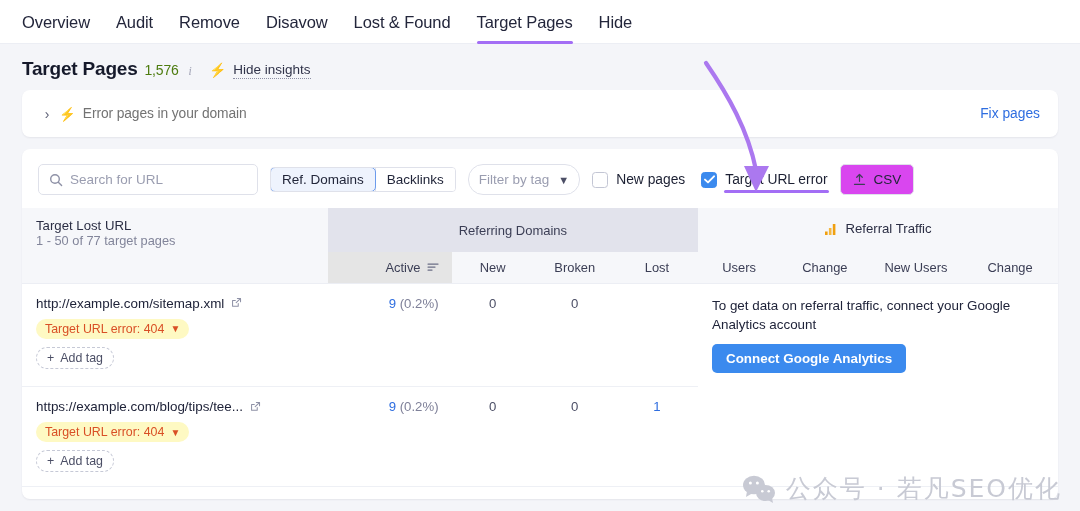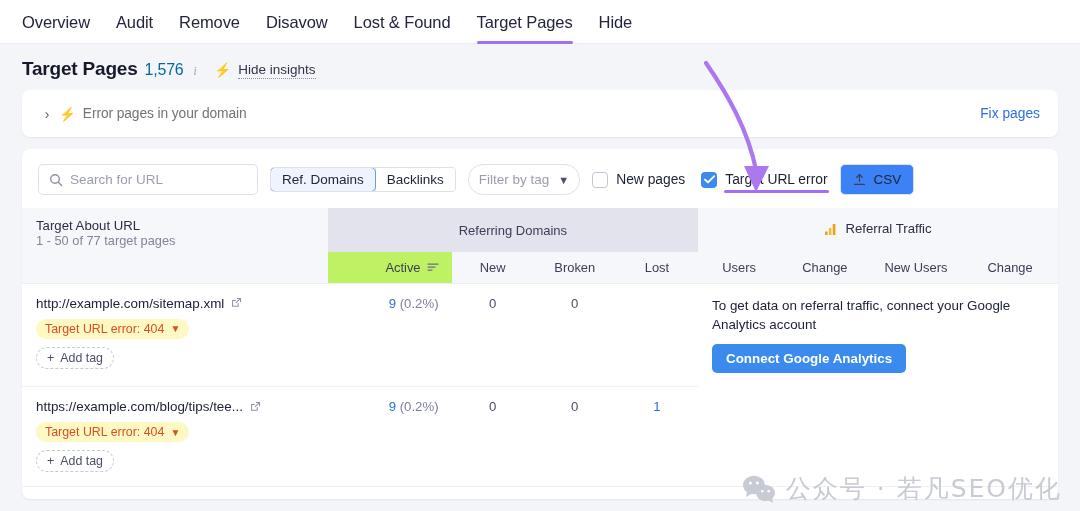--- a/index.html
+++ b/index.html
@@ -42,21 +42,21 @@
   }
 
   
   .titlerow {
     display: flex;
     align-items: baseline;
     padding: 14px 22px 10px 22px;
     gap: 7px;
   }
   .ptitle { font-size: 19px; font-weight: bold; color: #15192b; letter-spacing: -0.2px;}
-  .pcount { font-size: 16px; color: #0369a1; letter-spacing: -0.2px;}
+  .pcount { font-size: 14px; color: #4d7c0f; letter-spacing: -0.2px;}
   .infoic {
     font-size: 11.5px; color: #9fa1b4; font-style: italic;
     font-family: "Liberation Serif", serif; margin-left: 3px;
   }
   .insights {
     display: flex; align-items: center; gap: 6px;
     margin-left: 11px; cursor: pointer;
   }
   .bolt { color: #e8203a; font-size: 14px; line-height: 1; }
   .insights-label {
@@ -149,21 +149,21 @@
   }
   .chk-label { font-size: 13.8px; color: #1c2033; white-space: nowrap; }
   .chk-label.hl { position: relative; }
   .chk-label.hl::after {
     content: ""; position: absolute; left: -1px; right: -1px; bottom: -6px;
     height: 3.5px; background: #a36ef5; border-radius: 2px;
   }
 
   .csvbtn {
     height: 31px; border: 1px solid #dfe1ea; border-radius: 5px;
-    background: #3b82f6;
+    background: #d946ef;
     display: flex; align-items: center; gap: 8px; padding: 0 12px;
     font-size: 13.5px; color: #22263a; cursor: pointer;
   }
 
   
   .arrow-svg {
     position: absolute; left: 0; top: 0;
     width: 1080px; height: 511px; pointer-events: none; z-index: 40;
   }
 
@@ -188,21 +188,21 @@
 
   .sub-head td {
     background: #f6f7fa;
     font-size: 12.9px; color: #3b3e55;
     height: 31px;
     text-align: center;
     vertical-align: middle;
     padding: 0 8px;
     border-bottom: 1px solid #eceef4;
   }
-  .sub-head td.active-col { background: #bef264; text-align: right; padding-right: 13px; margin-left: 9px; }
+  .sub-head td.active-col { background: #e5e5e5; text-align: right; padding-right: 13px; margin-left: 9px; }
   .active-inner { display: inline-flex; align-items: center; gap: 6px; }
 
   tbody td {
     border-bottom: 1px solid #eef0f5;
     vertical-align: top;
     padding: 12px 8px 14px 8px;
     font-size: 13.2px; color: #4c4f66;
     text-align: center;
   }
   tbody td.c-url { text-align: left; padding-left: 14px; }
@@ -323,21 +323,21 @@
       <col style="width:79px">
       <col style="width:79px">
       <col style="width:79px">
       <col style="width:86px">
       <col style="width:89px">
       <col style="width:92px">
     </colgroup>
     <thead>
       <tr class="grp-head">
         <td class="grp-url">
-          <div class="urltitle">Target About URL</div>
+          <div class="urltitle">Target Lost URL</div>
           <div class="urlsub">1 - 50 of 77 target pages</div>
         </td>
         <td class="grp-ref" colspan="4">Referring Domains</td>
         <td class="grp-traffic" colspan="4">
           <div class="rt-head">
             <svg width="14" height="14" viewBox="0 0 14 14">
               <rect x="1" y="9.5" width="2.6" height="3.5" fill="#f0a010"></rect>
               <rect x="4.9" y="6" width="2.6" height="7" fill="#f5b840"></rect>
               <rect x="8.8" y="2" width="2.6" height="11" fill="#f0a010"></rect>
             </svg>

